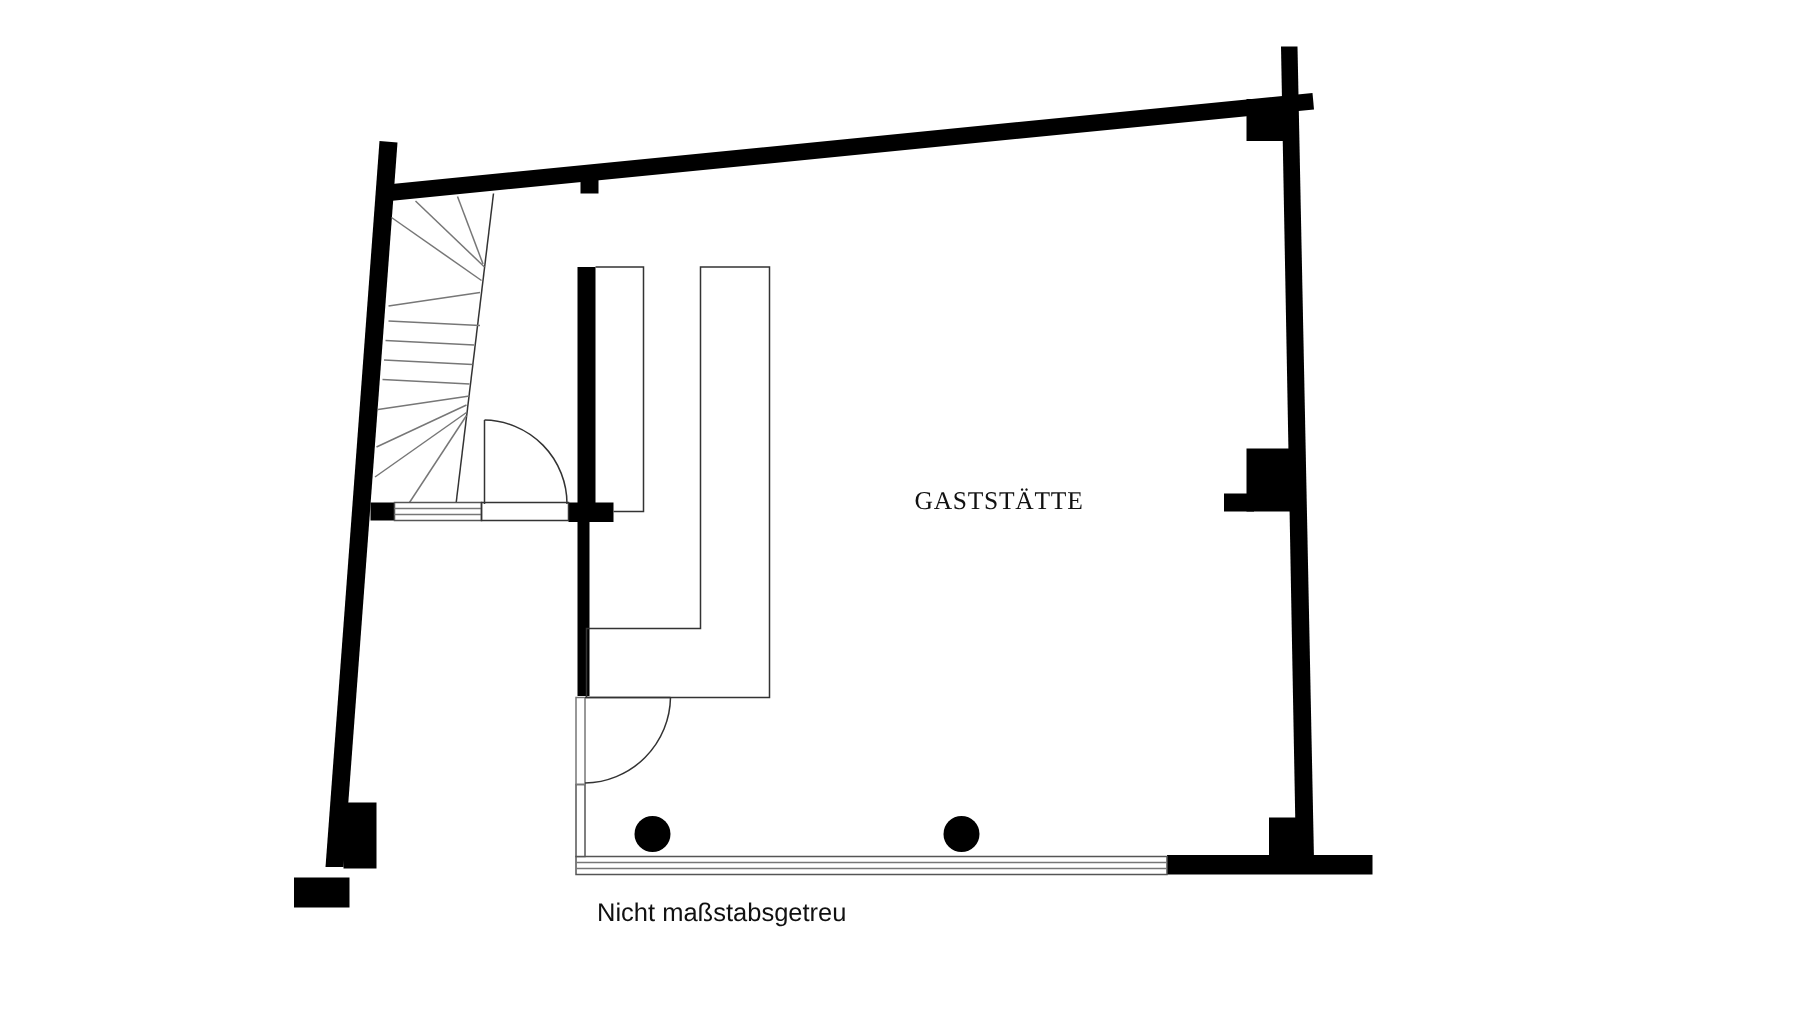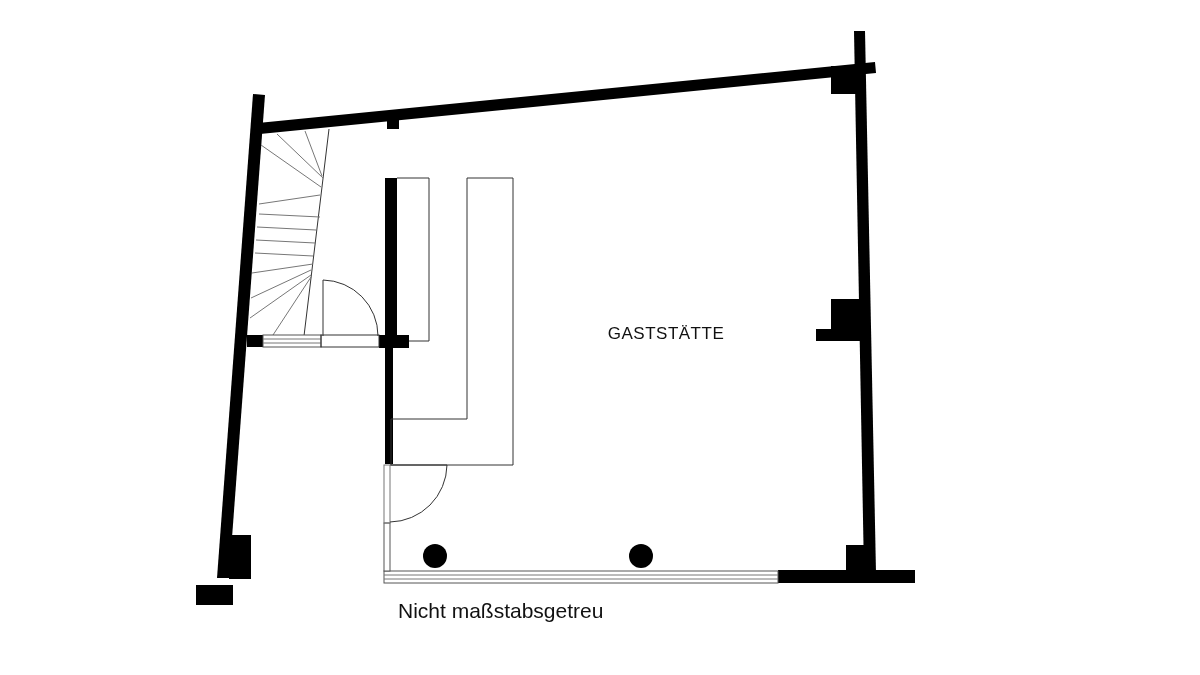--- a/index.html
+++ b/index.html
@@ -4,26 +4,26 @@
 <style>
   html, body { margin: 0; padding: 0; background: #ffffff; }
   body { width: 1200px; height: 675px; overflow: hidden; position: relative; }
   #plan { position: absolute; left: 0; top: 0; width: 1200px; height: 675px; }
   .wall { fill: #000000; }
   .thin { fill: none; stroke: #333333; stroke-width: 1; }
   .thin-light { fill: none; stroke: #777777; stroke-width: 1; }
   .window-fill { fill: #ffffff; stroke: #555555; stroke-width: 1; }
   .room-label {
     position: absolute; left: 598px; top: 324px; width: 136px; text-align: center;
-    font-family: Liberation Sans, sans-serif; font-size: 17px;
+    font-family: Liberation Serif, serif; font-size: 17px;
     letter-spacing: 0.5px; color: #111111;
   }
   .note-label {
     position: absolute; left: 398px; top: 599px;
-    font-family: "Liberation Sans", "DejaVu Sans", sans-serif; font-size: 21px;
+    font-family: "Liberation Sans", "DejaVu Sans", sans-serif; font-size: 17px;
     color: #111111;
   }
 </style>
 </head>
 <body>
 
 <svg id="plan" viewBox="0 0 1200 675" xmlns="http://www.w3.org/2000/svg">
 
   <g>
 

